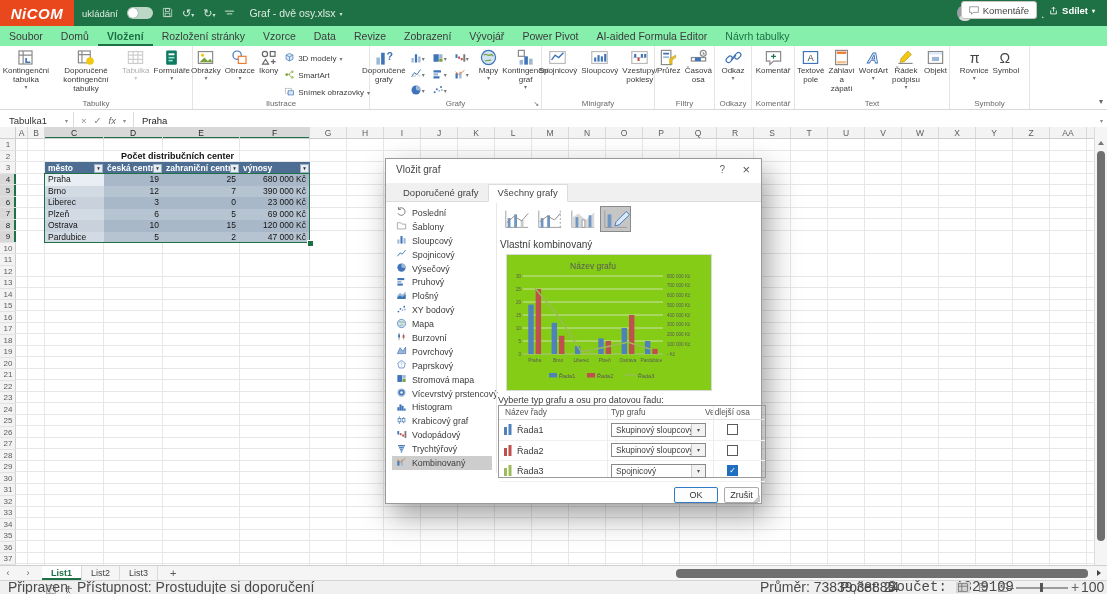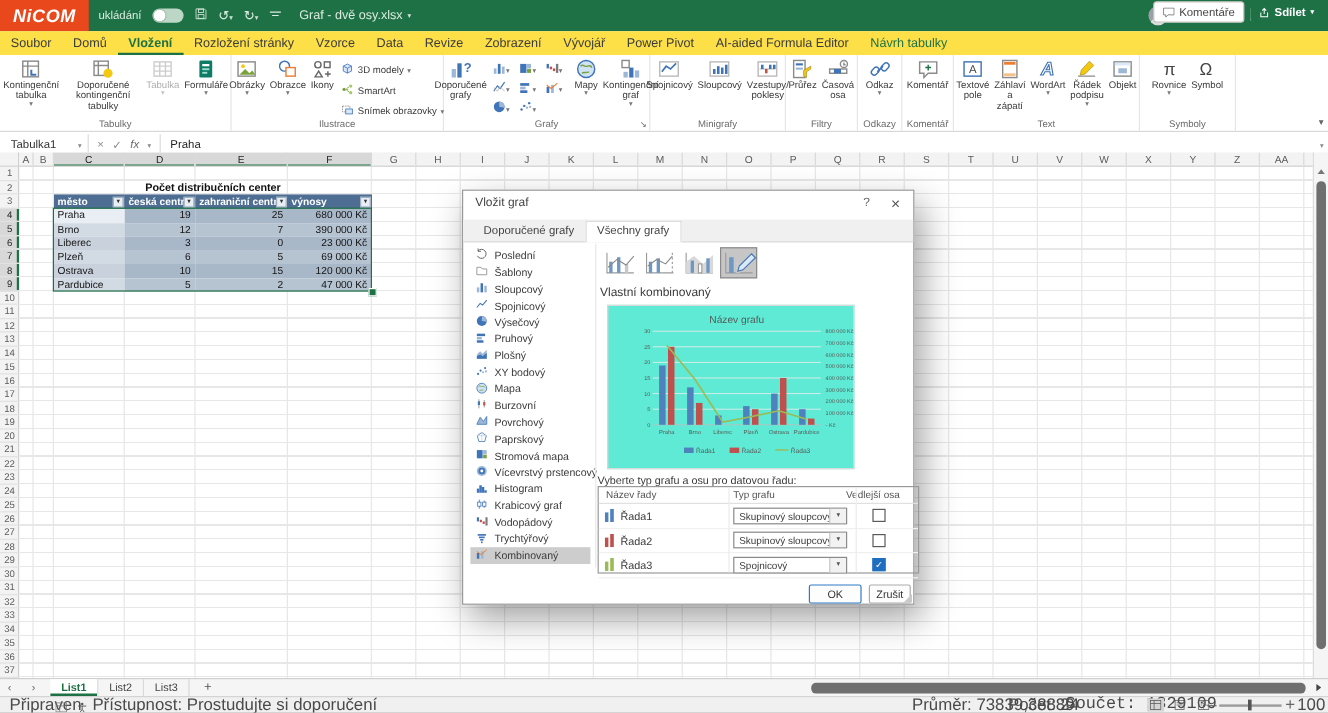--- a/index.html
+++ b/index.html
@@ -16,21 +16,21 @@
   #doctitle{margin-left:14px;font-size:10.5px;color:#dcebe1;display:flex;gap:4px;align-items:center;}
   #searchbox{position:absolute;left:429px;top:4px;width:231px;height:18px;border-radius:3px;background:#a5c9b3;
              display:flex;align-items:center;justify-content:center;gap:6px;color:#1b5236;font-size:10px;}
   #tb-right{position:absolute;right:30px;top:0;height:26px;display:flex;align-items:center;gap:17px;}
   .avatar{width:16px;height:16px;border-radius:50%;background:#9aa0a6;position:relative;overflow:hidden;}
   .avatar::before{content:"";position:absolute;left:5px;top:3px;width:6px;height:6px;border-radius:50%;background:#ddd;}
   .avatar::after{content:"";position:absolute;left:2px;top:10px;width:12px;height:8px;border-radius:50%;background:#ddd;}
   .winbtn{color:#d7e6dc;font-size:11px;line-height:26px;}
   .restore-glyph{display:inline-block;width:8px;height:8px;border:1px solid #d7e6dc;}
   
-  #menubar{position:absolute;left:0;top:26px;width:1107px;height:20px;background:#fde047;display:flex;align-items:center;}
+  #menubar{position:absolute;left:0;top:26px;width:1107px;height:20px;background:#86efac;display:flex;align-items:center;}
   .mtab{padding:0 9px;font-size:10.5px;color:#3b3b3b;height:20px;line-height:20px;white-space:nowrap;}
   .mtab.active{color:#1e7145;font-weight:bold;box-shadow:inset 0 -2px 0 #1e7145;}
   .mtab.ctx{color:#1e7145;}
   #menu-right{position:absolute;right:5px;top:1px;display:flex;gap:5px;align-items:center;}
   #comments-btn{border:1px solid #c8c6c4;border-radius:3px;height:16px;display:flex;align-items:center;gap:4px;
                 padding:0 7px;font-size:9.5px;color:#444;background:#fff;}
   #share-btn{background:#1e7145;color:#fff;border-radius:3px;height:16px;display:flex;align-items:center;gap:4px;
              padding:0 7px;font-size:9.5px;font-weight:bold;}
   
   #ribbon{position:absolute;left:0;top:46px;width:1107px;height:63px;background:#fff;border-bottom:1px solid #d8d8d8;display:flex;}
@@ -98,21 +98,21 @@
   .dtab{padding:2px 9px 3px;font-size:9.5px;color:#444;}
   .dtab.active{background:#fff;border:1px solid #dcdcdc;border-bottom:1px solid #fff;margin-bottom:-1px;}
   #dlist{position:absolute;left:6px;top:47px;width:100px;}
   .dlitem{height:13.9px;display:flex;align-items:center;gap:5px;padding-left:4px;font-size:8.8px;color:#3b3b3b;white-space:nowrap;}
   .dlitem.sel{background:#cdcdcd;}
   #dsep{position:absolute;left:110px;top:44px;bottom:30px;width:1px;background:#e8e8e8;}
   #subtypes{position:absolute;left:115px;top:47px;display:flex;gap:2px;}
   .subbtn{width:31px;height:26px;display:flex;align-items:center;justify-content:center;border:1px solid transparent;box-sizing:border-box;}
   .subbtn.sel{background:#c6c6c6;border-color:#8a8a8a;}
   #custlabel{position:absolute;left:114px;top:80px;font-size:10px;color:#3b3b3b;}
-  #preview{position:absolute;left:120px;top:95px;width:206px;height:137px;border:1px solid #d9d9d9;box-sizing:border-box;background:#5eead4;padding-left:21px;}
+  #preview{position:absolute;left:120px;top:95px;width:206px;height:137px;border:1px solid #d9d9d9;box-sizing:border-box;background:#84cc16;}
   #spcaption{position:absolute;left:112px;top:236px;font-size:9px;}
   #stable{position:absolute;left:112px;top:246px;width:268px;height:73px;border:1px solid #9a9a9a;box-sizing:border-box;}
   #sthead{position:relative;height:13px;border-bottom:1px solid #e0e0e0;font-size:8.3px;color:#555;}
   #sthead span{position:absolute;top:1px;}
   .stcol1{left:6px;} .stcol2{left:112px;} .stcol3{left:206px;}
   .stdiv{position:absolute;top:0;bottom:0;width:1px;background:#ececec;}
   .strow{position:relative;height:19.6px;border-bottom:1px solid #f0f0f0;}
   .sname{position:absolute;left:18px;top:5px;}
   .swatch{position:absolute;left:5px;top:4px;}
   .selbox{position:absolute;left:112px;top:2.5px;width:95px;height:14px;border:1px solid #8a8a8a;background:#fff;

